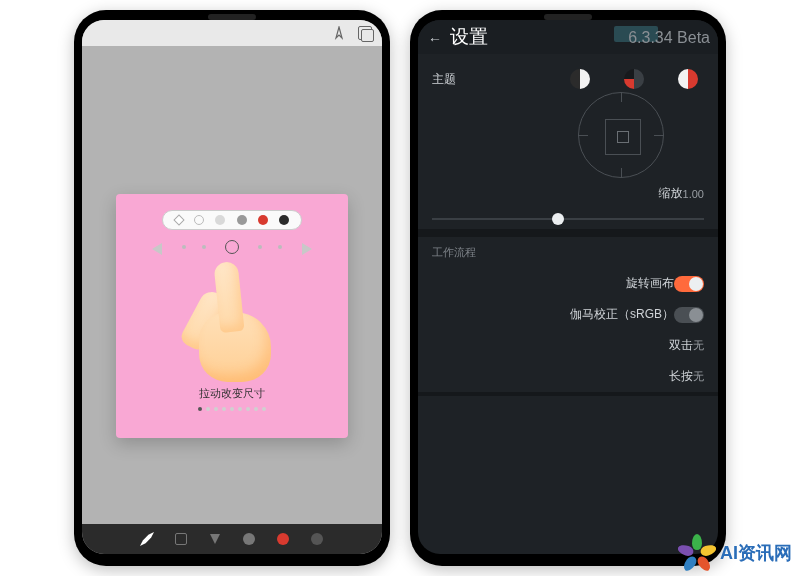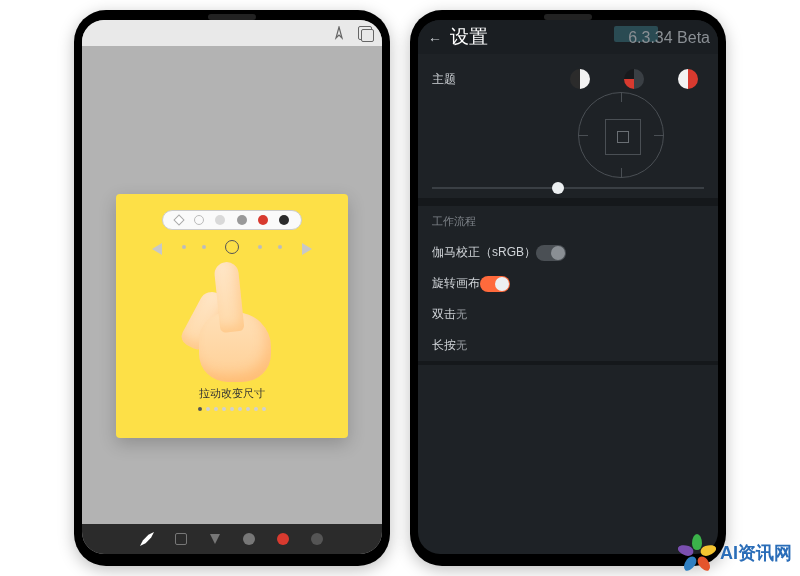--- a/index.html
+++ b/index.html
@@ -10,21 +10,21 @@
   .phone .speaker { position: absolute; top: 4px; left: 50%; transform: translateX(-50%); width: 48px; height: 6px; background: #222; border-radius: 3px; }
   .screen { width: 100%; height: 100%; border-radius: 22px; overflow: hidden; position: relative; }
 
   
   .left .screen { background: #b3b3b3; }
   .left-top { position: absolute; top: 0; left: 0; right: 0; height: 26px; background: #e9e9e9; display: flex; align-items: center; justify-content: flex-end; padding: 0 10px; gap: 12px; }
   .tri-icon { width: 14px; height: 14px; }
   .sq-icon { width: 14px; height: 14px; border: 1.5px solid #666; border-radius: 2px; position: relative; }
   .sq-icon::after { content:""; position:absolute; left:2px; top:2px; right:-3px; bottom:-3px; border:1.5px solid #666; border-radius:2px; background:#e9e9e9; }
 
-  .card { position: absolute; top: 174px; left: 34px; width: 232px; height: 244px; background: #fde047; border-radius: 4px; box-shadow: 0 6px 18px rgba(0,0,0,.2); display: flex; flex-direction: column; align-items: center; padding: 16px 12px 10px; }
+  .card { position: absolute; top: 174px; left: 34px; width: 232px; height: 244px; background: #f9a8d4; border-radius: 4px; box-shadow: 0 6px 18px rgba(0,0,0,.2); display: flex; flex-direction: column; align-items: center; padding: 16px 12px 10px; }
   .pill { width: 140px; height: 20px; border: 1px solid #ccc; border-radius: 10px; display: flex; align-items: center; justify-content: space-around; padding: 0 6px; background:#fafafa; }
   .pill .dot { width: 10px; height: 10px; border-radius: 50%; }
   .pill .d1 { background:#fff; border:1px solid #aaa; transform:rotate(45deg); border-radius:0; width:8px; height:8px;}
   .pill .d2 { border:1px solid #bbb; }
   .pill .d3 { background:#d9d9d9; }
   .pill .d4 { background:#999; }
   .pill .d5 { background:#d83a2f; }
   .pill .d6 { background:#2b2b2b; }
   .slider-row { position:relative; width: 160px; height: 18px; margin-top: 10px; }
   .arrow-left, .arrow-right { position:absolute; top:3px; width:0; height:0; border-top:6px solid transparent; border-bottom:6px solid transparent; }
@@ -56,21 +56,21 @@
   
   .right .screen { background:#1e2226; color:#cfd3d7; font-size:12px; }
   .r-header { height:34px; background:#1a1e22; display:flex; align-items:center; padding:0 10px; gap:8px; position:relative; }
   .r-header .back { color:#cfd3d7; font-size:14px; }
   .r-header .title { color:#fff; font-size:19px; }
   .r-header .badge { position:absolute; right:60px; top:6px; width:44px; height:16px; background:#2a4b53; border-radius:2px; }
   .r-header .ver { position:absolute; right:8px; top:9px; font-size:16px; color:#8a8f94; }
 
   .section { padding: 8px 14px 4px; }
   .sec-title { color:#7d8288; font-size:11px; margin: 8px 0 8px; }
-  .row { display:flex; align-items:center; justify-content:flex-start; padding:7px 0; }
+  .row { display:flex; align-items:center; justify-content:flex-end; padding:7px 0; }
   .row .label { color:#d0d4d8; }
   .row .value { color:#9a9fa4; font-size:11px; }
   .big-divider { height:4px; background:#15181b; margin: 0 -14px; }
 
   .theme-swatches { display:flex; gap:34px; align-items:center; margin-left:auto; padding-right:6px;}
   .sw { width:20px; height:20px; border-radius:50%; position:relative; overflow:hidden; }
   .sw1 { background: conic-gradient(#f2f2f2 0 50%, #2b2b2b 50% 100%); }
   .sw2 { background: conic-gradient(#3a3f44 0 50%, #d83a2f 50% 75%, #17191c 75% 100%); }
   .sw3 { background: conic-gradient(#d83a2f 0 50%, #f2f2f2 50% 100%); }
 
@@ -205,40 +205,44 @@
 
         <div class="wheel-wrap">
           <div class="wheel">
             <span class="h h1"></span>
               <span class="h h2"></span>
               <span class="h h3"></span>
               <span class="h h4"></span>
           </div>
         </div>
 
+        <div class="row">
+          <span class="label">缩放</span>
+          <span class="value">1.00</span>
+        </div>
         <div class="slider-line">
           <div class="track"></div>
           <div class="knob" id="zoom-knob" style="left: 44%;"></div>
         </div>
 
         <div class="big-divider"></div>
 
 
         <div class="big-divider"></div>
 
         <div class="sec-title">工作流程</div>
         <div class="row">
+          <span class="label">旋转画布</span>
+          <div class="toggle t-on">
+              <div class="k"></div>
+            </div>
+        </div>
+        <div class="row">
           <span class="label">伽马校正（sRGB）</span>
           <div class="toggle t-grey">
-              <div class="k"></div>
-            </div>
-        </div>
-        <div class="row">
-          <span class="label">旋转画布</span>
-          <div class="toggle t-on">
               <div class="k"></div>
             </div>
         </div>
         <div class="row">
           <span class="label">双击</span>
           <span class="value">无</span>
         </div>
         <div class="row">
           <span class="label">长按</span>
           <span class="value">无</span>

